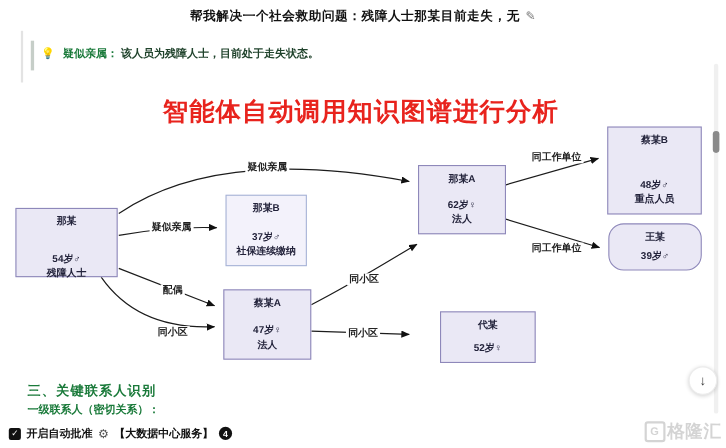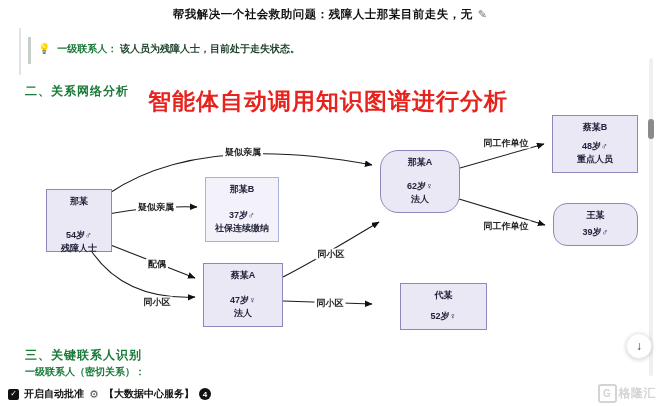--- a/index.html
+++ b/index.html
@@ -37,60 +37,59 @@
          display:flex;align-items:center;justify-content:center;font-weight:700;}
   .scroll-track{position:absolute;left:649px;top:58px;width:4px;height:318px;background:#f0f0f0;border-radius:2px;}
   .scroll-thumb{position:absolute;left:648px;top:119px;width:6px;height:20px;background:#8a8a8a;border-radius:3px;}
   .down-btn{position:absolute;left:626px;top:333px;width:24px;height:24px;border-radius:50%;
             background:#fff;border:1px solid #ececec;box-shadow:0 1px 4px rgba(0,0,0,.18);
             display:flex;align-items:center;justify-content:center;font-size:12px;color:#333;}
   .watermark{position:absolute;right:4px;bottom:4px;display:flex;align-items:center;gap:2px;
              color:#d4d4d4;font-weight:700;}
   .wm-logo{width:15px;height:15px;border:2px solid #d4d4d4;border-radius:3px;font-size:10px;
            display:flex;align-items:center;justify-content:center;}
-  .wm-text{font-size:12px;letter-spacing:.5px;}
+  .wm-text{font-size:16px;letter-spacing:.5px;}
 </style>
 </head>
 <body>
 
 <div class="page">
 
   <div class="title">
     <span>帮我解决一个社会救助问题：残障人士那某目前走失，无</span><span class="edit">✎</span>
   </div>
 
   <div class="vline"></div>
   <div class="quotebar"></div>
 
   <div class="finding">
     <span class="bulb">💡</span>
-    <span class="flabel">一级联系人：</span>
+    <span class="flabel">疑似亲属：</span>
     <span class="ftext">该人员为残障人士，目前处于走失状态。</span>
   </div>
 
-  <div class="sec2">二、关系网络分析</div>
   <div class="overlay-red">智能体自动调用知识图谱进行分析</div>
 
   <svg class="edges" viewBox="0 0 660 407">
     <defs>
       <marker id="arw" markerWidth="8" markerHeight="7" refX="6.5" refY="3" orient="auto">
         <path d="M0,0 L7,3 L0,6 Z" fill="#111"></path>
       </marker>
     </defs>
     <path d="M108,194 C170,152 260,144 372,165" fill="none" stroke="#1c1c1c" stroke-width="1.1" marker-end="url(#arw)"></path>
     <path d="M108,214 C135,209 165,206 197,207" fill="none" stroke="#1c1c1c" stroke-width="1.1" marker-end="url(#arw)"></path>
     <path d="M108,244 L195,278" fill="none" stroke="#1c1c1c" stroke-width="1.1" marker-end="url(#arw)"></path>
     <path d="M92,252 C115,285 150,299 195,297" fill="none" stroke="#1c1c1c" stroke-width="1.1" marker-end="url(#arw)"></path>
     <path d="M283,277 C320,258 352,238 379,222" fill="none" stroke="#1c1c1c" stroke-width="1.1" marker-end="url(#arw)"></path>
     <path d="M283,301 L372,304" fill="none" stroke="#1c1c1c" stroke-width="1.1" marker-end="url(#arw)"></path>
     <path d="M460,168 L544,144" fill="none" stroke="#1c1c1c" stroke-width="1.1" marker-end="url(#arw)"></path>
     <path d="M459,199 L545,225" fill="none" stroke="#1c1c1c" stroke-width="1.1" marker-end="url(#arw)"></path>
   </svg>
 
-  <div class="node" style="left:46px;top:189px;width:66px;height:63px;gap:21px;">
+  <div class="node" style="left:14px;top:189px;width:93px;height:63px;gap:21px;">
     <div class="ntitle">那某</div>
     <div class="nbody">
       <div>54岁♂</div>
       <div>残障人士</div>
     </div>
   </div>
 
   <div class="node node-light" style="left:205px;top:177px;width:74px;height:65px;">
     <div class="ntitle">那某B</div>
     <div class="nbody">
@@ -100,36 +99,36 @@
   </div>
 
   <div class="node" style="left:203px;top:263px;width:80px;height:64px;">
     <div class="ntitle">蔡某A</div>
     <div class="nbody">
       <div>47岁♀</div>
       <div>法人</div>
     </div>
   </div>
 
-  <div class="node" style="left:380px;top:150px;width:80px;height:63px;border-radius:18px;">
+  <div class="node" style="left:380px;top:150px;width:80px;height:63px;">
     <div class="ntitle">那某A</div>
     <div class="nbody">
       <div>62岁♀</div>
       <div>法人</div>
     </div>
   </div>
 
   <div class="node" style="left:380px;top:283px;width:87px;height:47px;margin-left:20px;">
     <div class="ntitle">代某</div>
     <div class="nbody">
       <div>52岁♀</div>
     </div>
   </div>
 
-  <div class="node" style="left:552px;top:115px;width:86px;height:58px;">
+  <div class="node" style="left:552px;top:115px;width:86px;height:80px;">
     <div class="ntitle">蔡某B</div>
     <div class="nbody">
       <div>48岁♂</div>
       <div>重点人员</div>
     </div>
   </div>
 
   <div class="node" style="left:553px;top:203px;width:85px;height:43px;border-radius:14px;">
     <div class="ntitle">王某</div>
     <div class="nbody">

